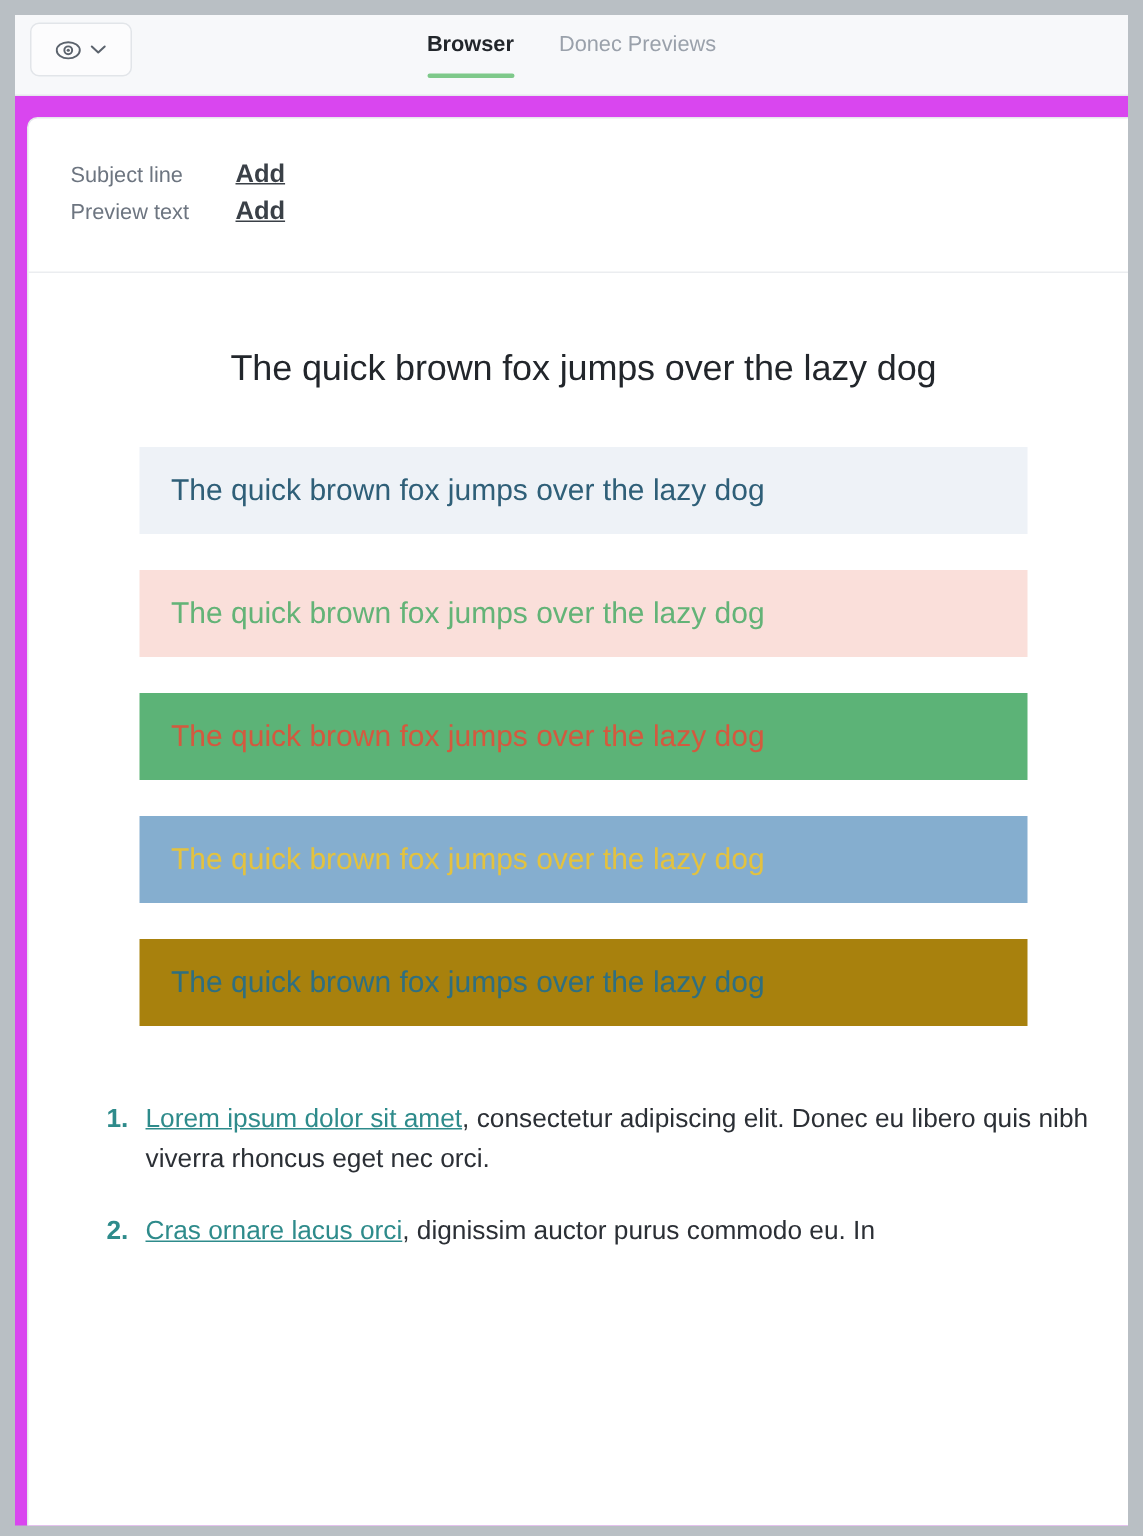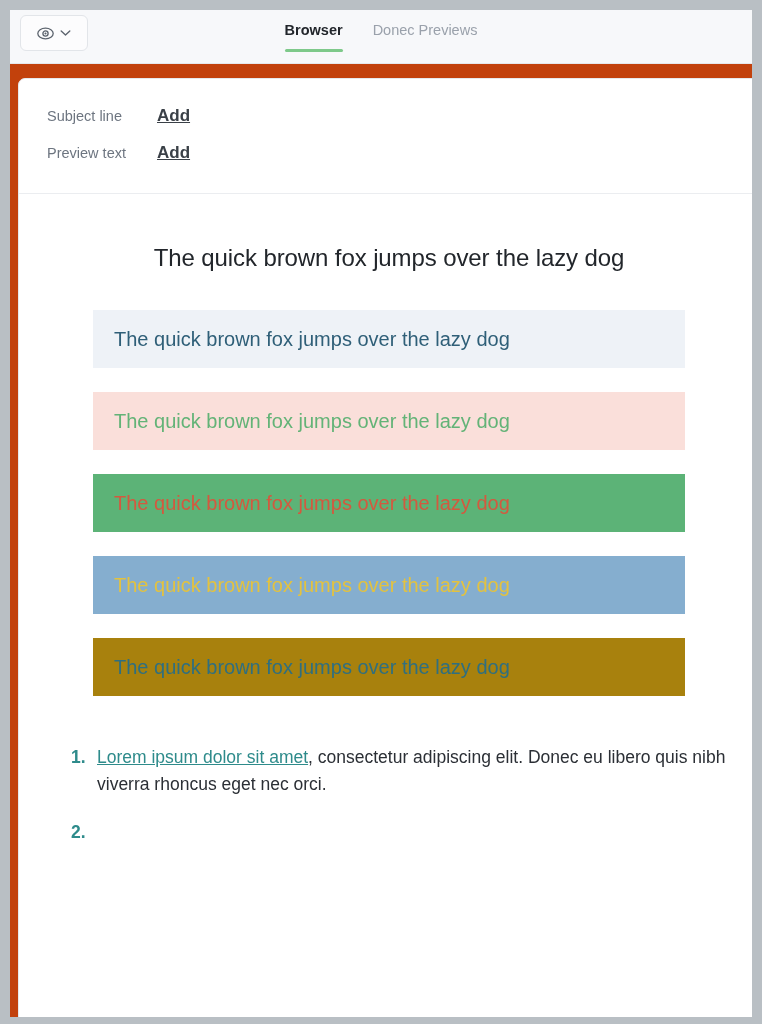--- a/index.html
+++ b/index.html
@@ -9,21 +9,21 @@
     background:#b9bfc4;
     font-family:"Liberation Sans", sans-serif;
     overflow:hidden;
   }
 
   
   #viewport {
     position:absolute;
     left:10px; top:10px;
     width:742px; height:1007px;
-    background:#c2410c;
+    background:#d946ef;
     overflow:hidden;
   }
 
   
   #toolbar {
     position:relative;
     height:54px;
     background:#f7f8fa;
     border-bottom:1px solid #e6e8ec;
   }
@@ -74,21 +74,21 @@
     border:1px solid #e6e8ec;
     border-top-left-radius:7px;
     border-top-right-radius:7px;
     overflow:hidden;
   }
 
   
   #meta { padding:27px 0 22px 28px; }
   .meta-row {
     display:flex; align-items:baseline;
-    margin-bottom:17px;
+    margin-bottom:5px;
   }
   .meta-row:last-child { margin-bottom:8px; }
   .meta-label {
     width:110px;
     font-size:14.5px;
     color:#6d7580;
   }
   .meta-add {
     font-size:17px;
     font-weight:bold;
@@ -201,18 +201,19 @@
         <div class="band" id="band-4" style="background: rgb(168, 129, 13); color: rgb(47, 111, 128);">The quick brown fox jumps over the lazy dog</div>
       </div>
 
       <ol id="list">
         <li class="list-item">
           <span class="list-num" style="color: rgb(46, 139, 139);">1.</span>
           <span><a class="list-link" style="color: rgb(46, 139, 139);">Lorem ipsum dolor sit amet</a><span>, consectetur adipiscing elit. Donec eu libero quis nibh viverra rhoncus eget nec orci.</span></span>
         </li>
         <li class="list-item">
           <span class="list-num" style="color: rgb(46, 139, 139);">2.</span>
+          <span><a class="list-link" style="color: rgb(46, 139, 139);">Cras ornare lacus orci</a><span>, dignissim auctor purus commodo eu. In</span></span>
         </li>
       </ol>
 
     </div>
   </div>
 </div>
 
 </body></html>

